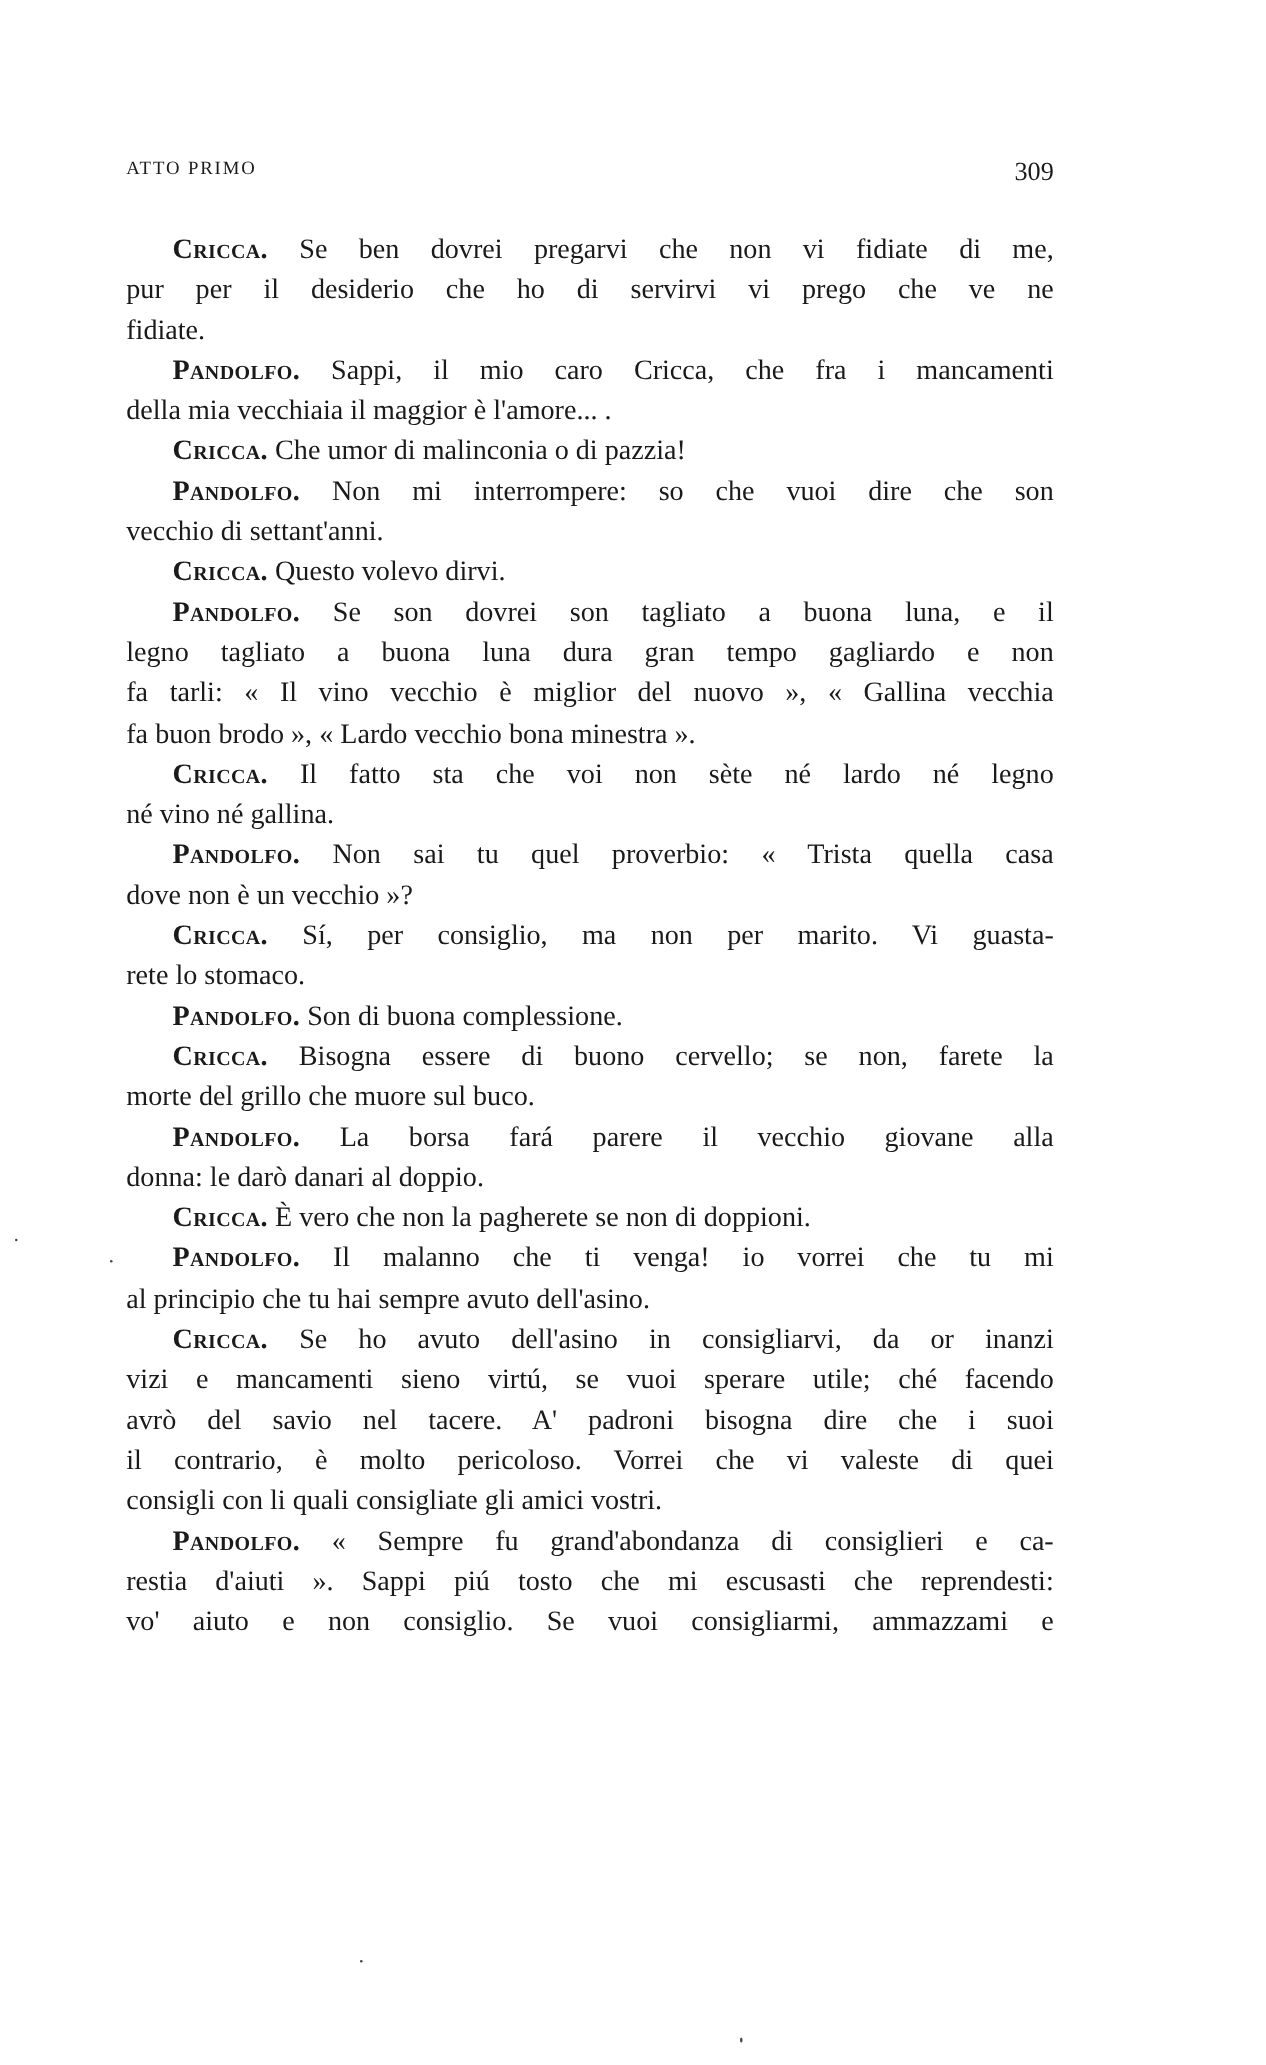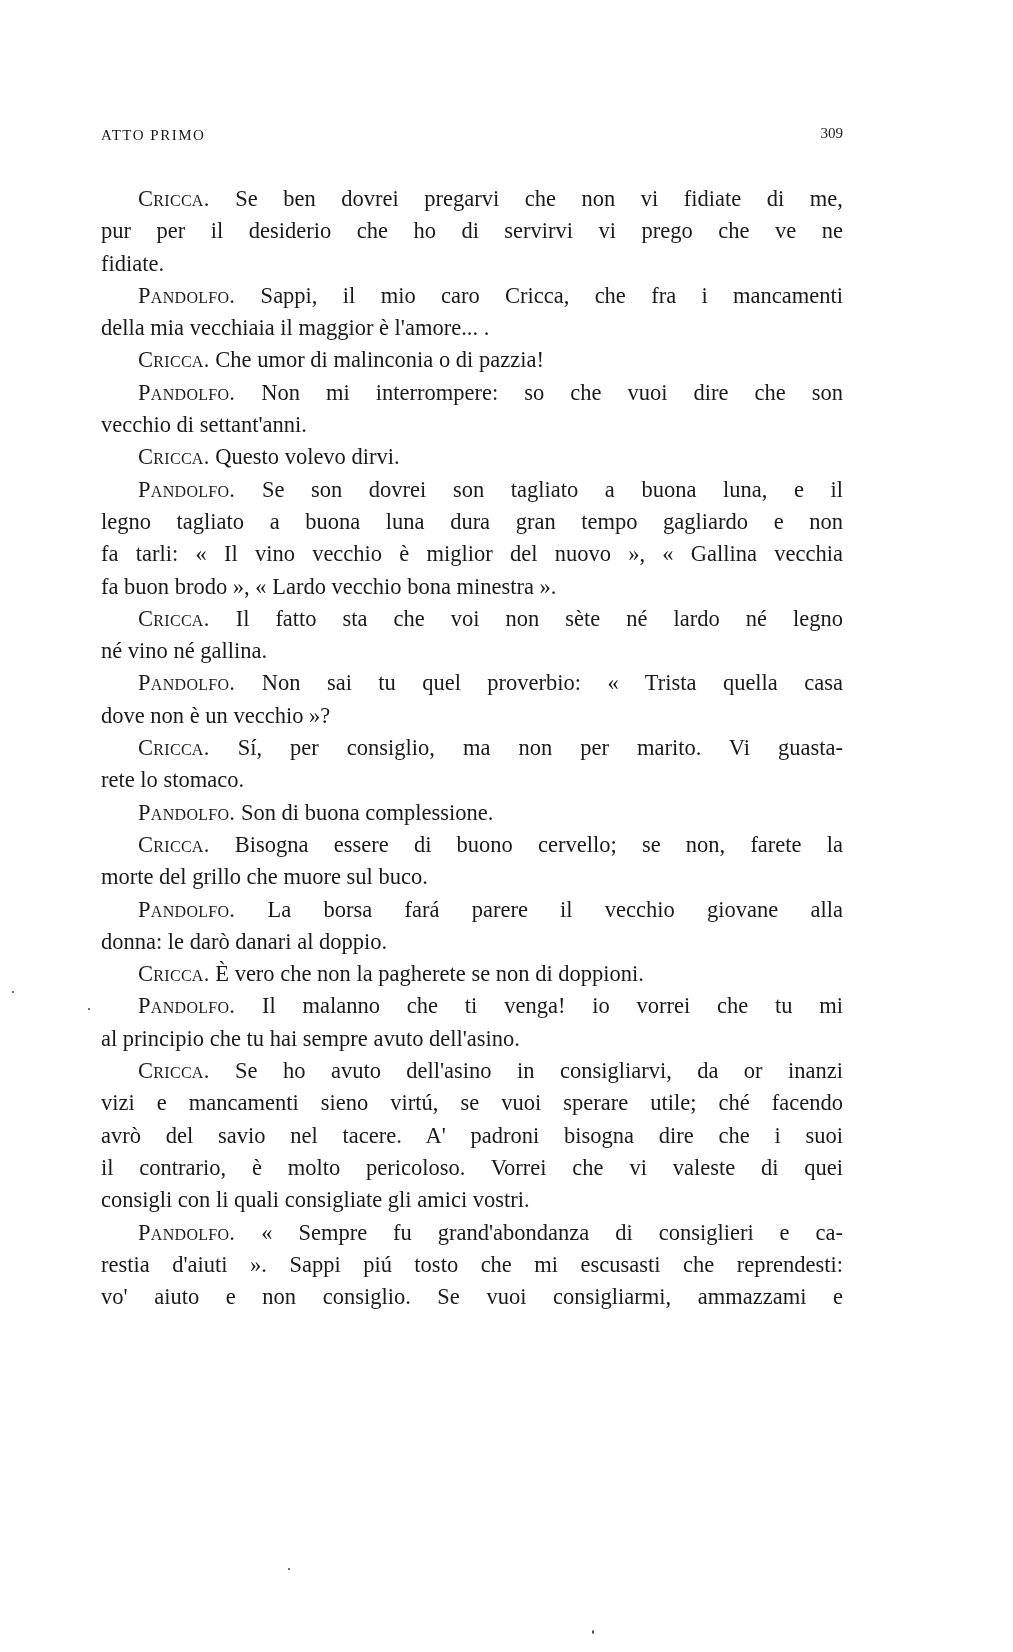--- a/index.html
+++ b/index.html
@@ -1,24 +1,24 @@
 <!DOCTYPE html>
 <html><head>
 <meta charset="utf-8">
 <style>
   html, body { margin: 0; padding: 0; background: #ffffff; }
   body { width: 1013px; height: 1652px; position: relative; overflow: hidden; color: #1a1a1a; font-family: "DejaVu Serif", "Liberation Serif", serif; }
   .header { position: absolute; top: 127px; left: 101px; width: 742px; height: 24px; }
   .running-title { position: absolute; left: 0; right: 0; top: 0; text-align: left; font-size: 15px; letter-spacing: 1.5px; font-family: "Liberation Serif", serif; }
-  .page-number { position: absolute; right: 0; top: -2px; font-size: 15px; font-family: "Liberation Serif", serif; }
+  .page-number { position: absolute; right: 0; top: -2px; font-size: 21px; font-family: "Liberation Serif", serif; }
   .body-text { position: absolute; top: 183px; left: 101px; width: 742px; }
   .line { height: 32.3px; line-height: 32.3px; font-size: 22.5px; font-family: "Liberation Serif", serif; white-space: nowrap; text-align: justify; text-align-last: justify; }
   .line.indent { padding-left: 37px; }
   .line.last { text-align-last: left; }
-  .speaker { font-variant: small-caps; letter-spacing: 0.3px; }
+  .speaker { font-variant: small-caps; letter-spacing: 0.3px; font-weight: bold; }
   .speck { position: absolute; width: 2px; height: 2px; background: #444; border-radius: 50%; }
 </style>
 </head>
 <body>
 
 <div class="header">
   <div class="running-title">ATTO PRIMO</div>
   <div class="page-number">309</div>
 </div>
 

